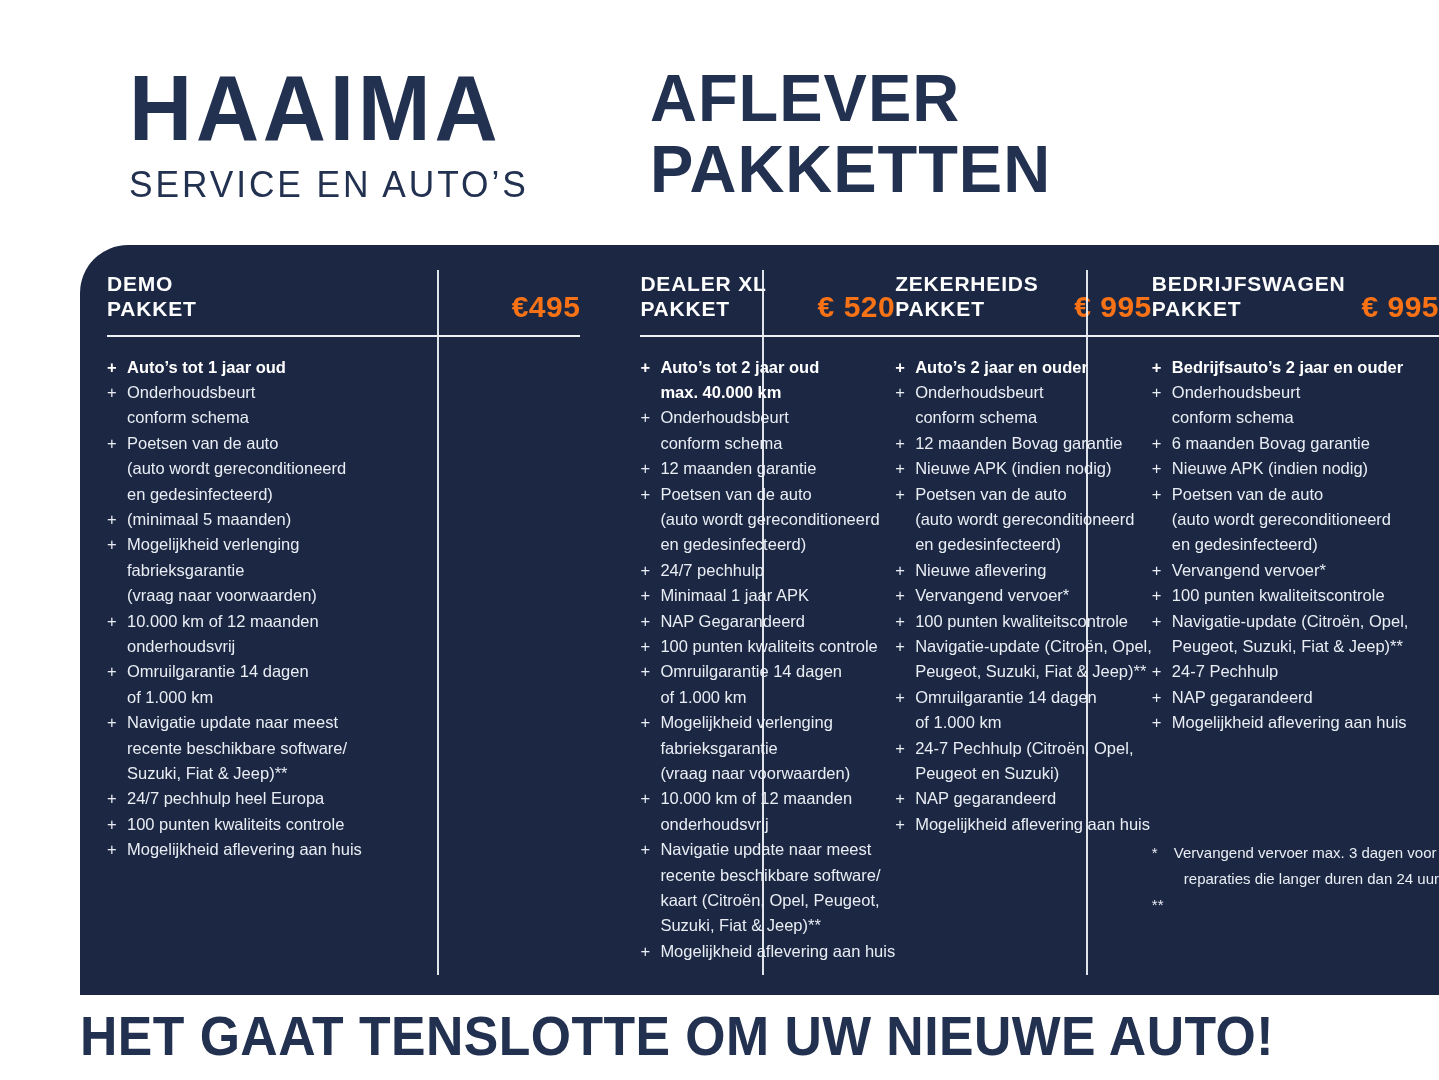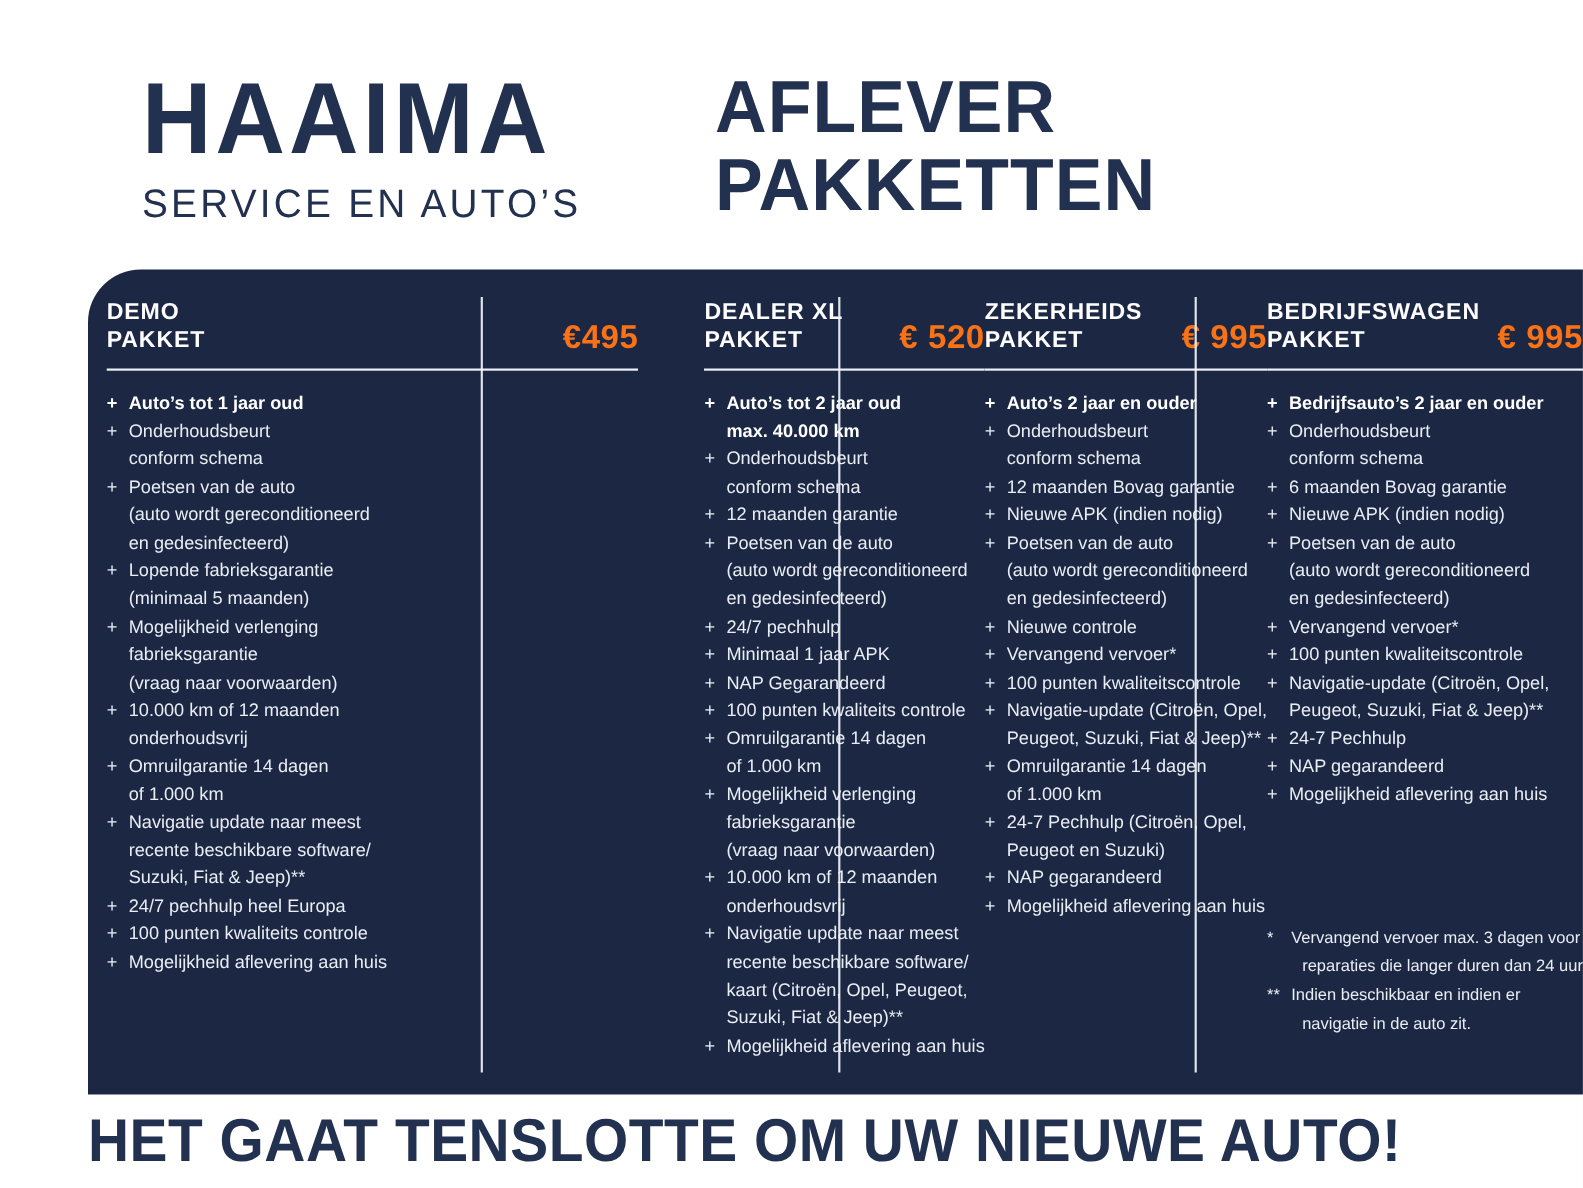--- a/index.html
+++ b/index.html
@@ -40,21 +40,21 @@
     position:absolute;top:25px;width:1.5px;height:705px;
     background:rgba(240,243,248,0.92);
   }
   .divider.d1{left:357px;}
   .divider.d2{left:682px;}
   .divider.d3{left:1006px;}
   .package-column{padding-top:27px;}
   .package-column:nth-child(1){width:357px;padding-left:48px;padding-right:24px;}
   .package-column:nth-child(2){width:325px;padding-left:17px;padding-right:22px;}
   .package-column:nth-child(3){width:324px;padding-left:17px;padding-right:22px;}
-  .package-column:nth-child(4){flex:1;padding-left:17px;padding-right:60px;}
+  .package-column:nth-child(4){flex:1;padding-left:27px;padding-right:60px;}
   .pkg-head{display:flex;justify-content:space-between;align-items:flex-end;min-height:50px;}
   .pkg-title{font-size:21px;font-weight:700;letter-spacing:0.8px;line-height:1.18;color:#fdfdfe;}
   .pkg-price{font-size:30px;font-weight:700;letter-spacing:0.5px;line-height:1;color:#f97316;white-space:nowrap;}
   .pkg-rule{height:1.5px;background:var(--rule);margin-top:13px;}
   .pkg-list{list-style:none;margin-top:18px;}
   .pkg-item{display:flex;font-size:16.5px;line-height:25.4px;color:var(--text-light);}
   .pkg-item.bold{font-weight:700;color:var(--text-bright);}
   .plus{width:20px;flex:0 0 20px;}
   .item-lines{flex:1;}
   
@@ -115,21 +115,20 @@
             <span class="plus">+</span>
             <span class="item-lines">
               <div>Poetsen van de auto</div>
               <div>(auto wordt gereconditioneerd</div>
               <div>en gedesinfecteerd)</div>
             </span>
           </li>
           <li class="pkg-item">
             <span class="plus">+</span>
             <span class="item-lines">
-              <div>Lopende fabrieksgarantie</div>
               <div>(minimaal 5 maanden)</div>
             </span>
           </li>
           <li class="pkg-item">
             <span class="plus">+</span>
             <span class="item-lines">
               <div>Mogelijkheid verlenging</div>
               <div>fabrieksgarantie</div>
               <div>(vraag naar voorwaarden)</div>
             </span>
@@ -316,21 +315,21 @@
             <span class="plus">+</span>
             <span class="item-lines">
               <div>Poetsen van de auto</div>
               <div>(auto wordt gereconditioneerd</div>
               <div>en gedesinfecteerd)</div>
             </span>
           </li>
           <li class="pkg-item">
             <span class="plus">+</span>
             <span class="item-lines">
-              <div>Nieuwe controle</div>
+              <div>Nieuwe aflevering</div>
             </span>
           </li>
           <li class="pkg-item">
             <span class="plus">+</span>
             <span class="item-lines">
               <div>Vervangend vervoer*</div>
             </span>
           </li>
           <li class="pkg-item">
             <span class="plus">+</span>
@@ -457,24 +456,20 @@
         <div class="footnotes">
           <div class="footnote">
             <span class="fn-marker">*</span>
             <span class="fn-lines">
               <div>Vervangend vervoer max. 3 dagen voor</div>
               <div>reparaties die langer duren dan 24 uur</div>
             </span>
           </div>
           <div class="footnote">
             <span class="fn-marker">**</span>
-            <span class="fn-lines">
-              <div>Indien beschikbaar en indien er</div>
-              <div>navigatie in de auto zit.</div>
-            </span>
           </div>
         </div>
       </div>
     </div>
 </section>
 
 <footer>
   <div class="footer-tagline">HET GAAT TENSLOTTE OM UW NIEUWE AUTO!</div>
 </footer>
 

